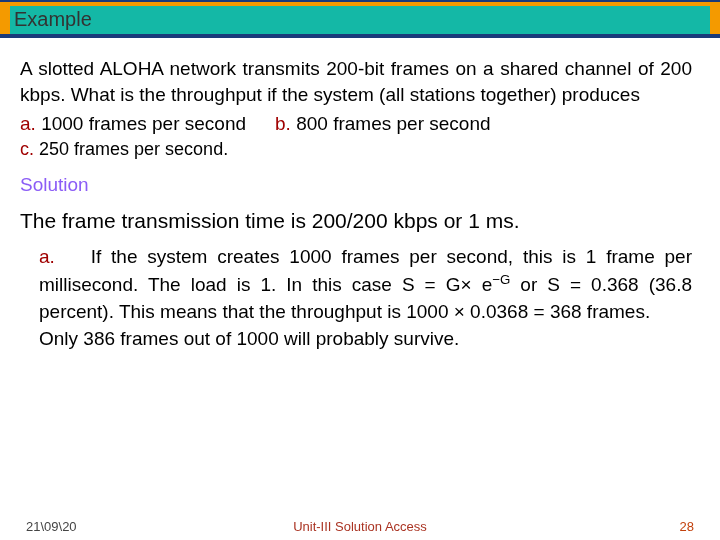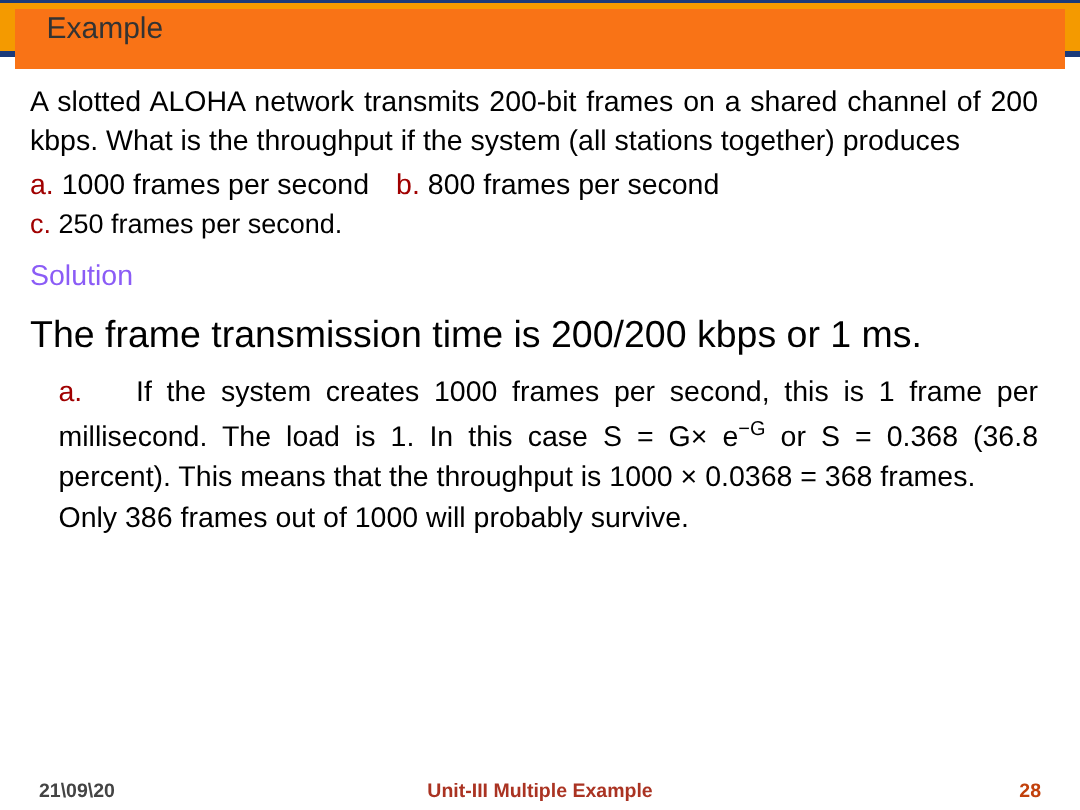--- a/index.html
+++ b/index.html
@@ -12,59 +12,59 @@
     overflow: hidden;
   }
   .title-bar {
     height: 38px;
     background: #f49a00;
     border-top: 2px solid #1a3a7a;
     border-bottom: 4px solid #1a3a7a;
     padding: 4px 10px 0 10px;
   }
   .title-inner {
-    background: #f97316;
-    height: 40px;
-    padding: 2px 21px;
+    background: #14b8a6;
+    height: 28px;
+    padding: 2px 4px;
     display: inline-block;
     width: 100%;
   }
   .title-text {
     font-size: 20px;
     color: #333;
   }
   .content {
     padding: 18px 28px 0 20px;
   }
   .problem {
     font-size: 19px;
     color: #000;
     text-align: justify;
     line-height: 1.35;
     margin-bottom: 6px;
   }
   .options-row {
     font-size: 19px;
     display: flex;
-    gap: 18px;
+    gap: 29px;
     margin-bottom: 4px;
   }
   .opt-label { color: #a00000; }
   .opt-text  { color: #000; }
   .option-c {
     font-size: 18px;
     margin-bottom: 14px;
   }
   .solution-heading {
     font-size: 19px;
     color: #8b5cf6;
     margin-bottom: 10px;
   }
   .sol-line {
-    font-size: 25px;
+    font-size: 21px;
     color: #000;
     margin-bottom: 8px;
     text-align: justify;
     line-height: 1.4;
   }
   .sol-block {
     font-size: 19px;
     text-align: justify;
     line-height: 1.42;
     padding-left: 0;
@@ -79,21 +79,20 @@
   .footer {
     position: absolute;
     bottom: 6px;
     left: 0;
     width: 100%;
     padding: 0 26px;
     display: flex;
     justify-content: space-between;
     align-items: flex-end;
     font-size: 13px;
-    font-weight: bold;
   }
   .footer-left { color: #444; }
   .footer-center {
     position: absolute;
     left: 50%;
     transform: translateX(-50%);
     color: #aa3322;
     font-size: 13px;
   }
   .footer-right { color: #c2410c; }
@@ -137,15 +136,15 @@
     <span class="indent" style="display:inline;">
       <span>If the system creates 1000 frames per second, this is 1 frame per millisecond. The load is 1. In this case S = G× e</span><sup>−G</sup><span> or S = 0.368 (36.8 percent). This means that the throughput is 1000 × 0.0368 = 368 frames.</span>
     </span>
     <div style="text-align:justify;">Only 386 frames out of 1000 will probably survive.</div>
   </div>
 
 </div>
 
 <div class="footer">
   <span class="footer-left">21\09\20</span>
-  <span class="footer-center">Unit-III Multiple Example</span>
+  <span class="footer-center">Unit-III Solution Access</span>
   <span class="footer-right">28</span>
 </div>
 
 </body></html>

